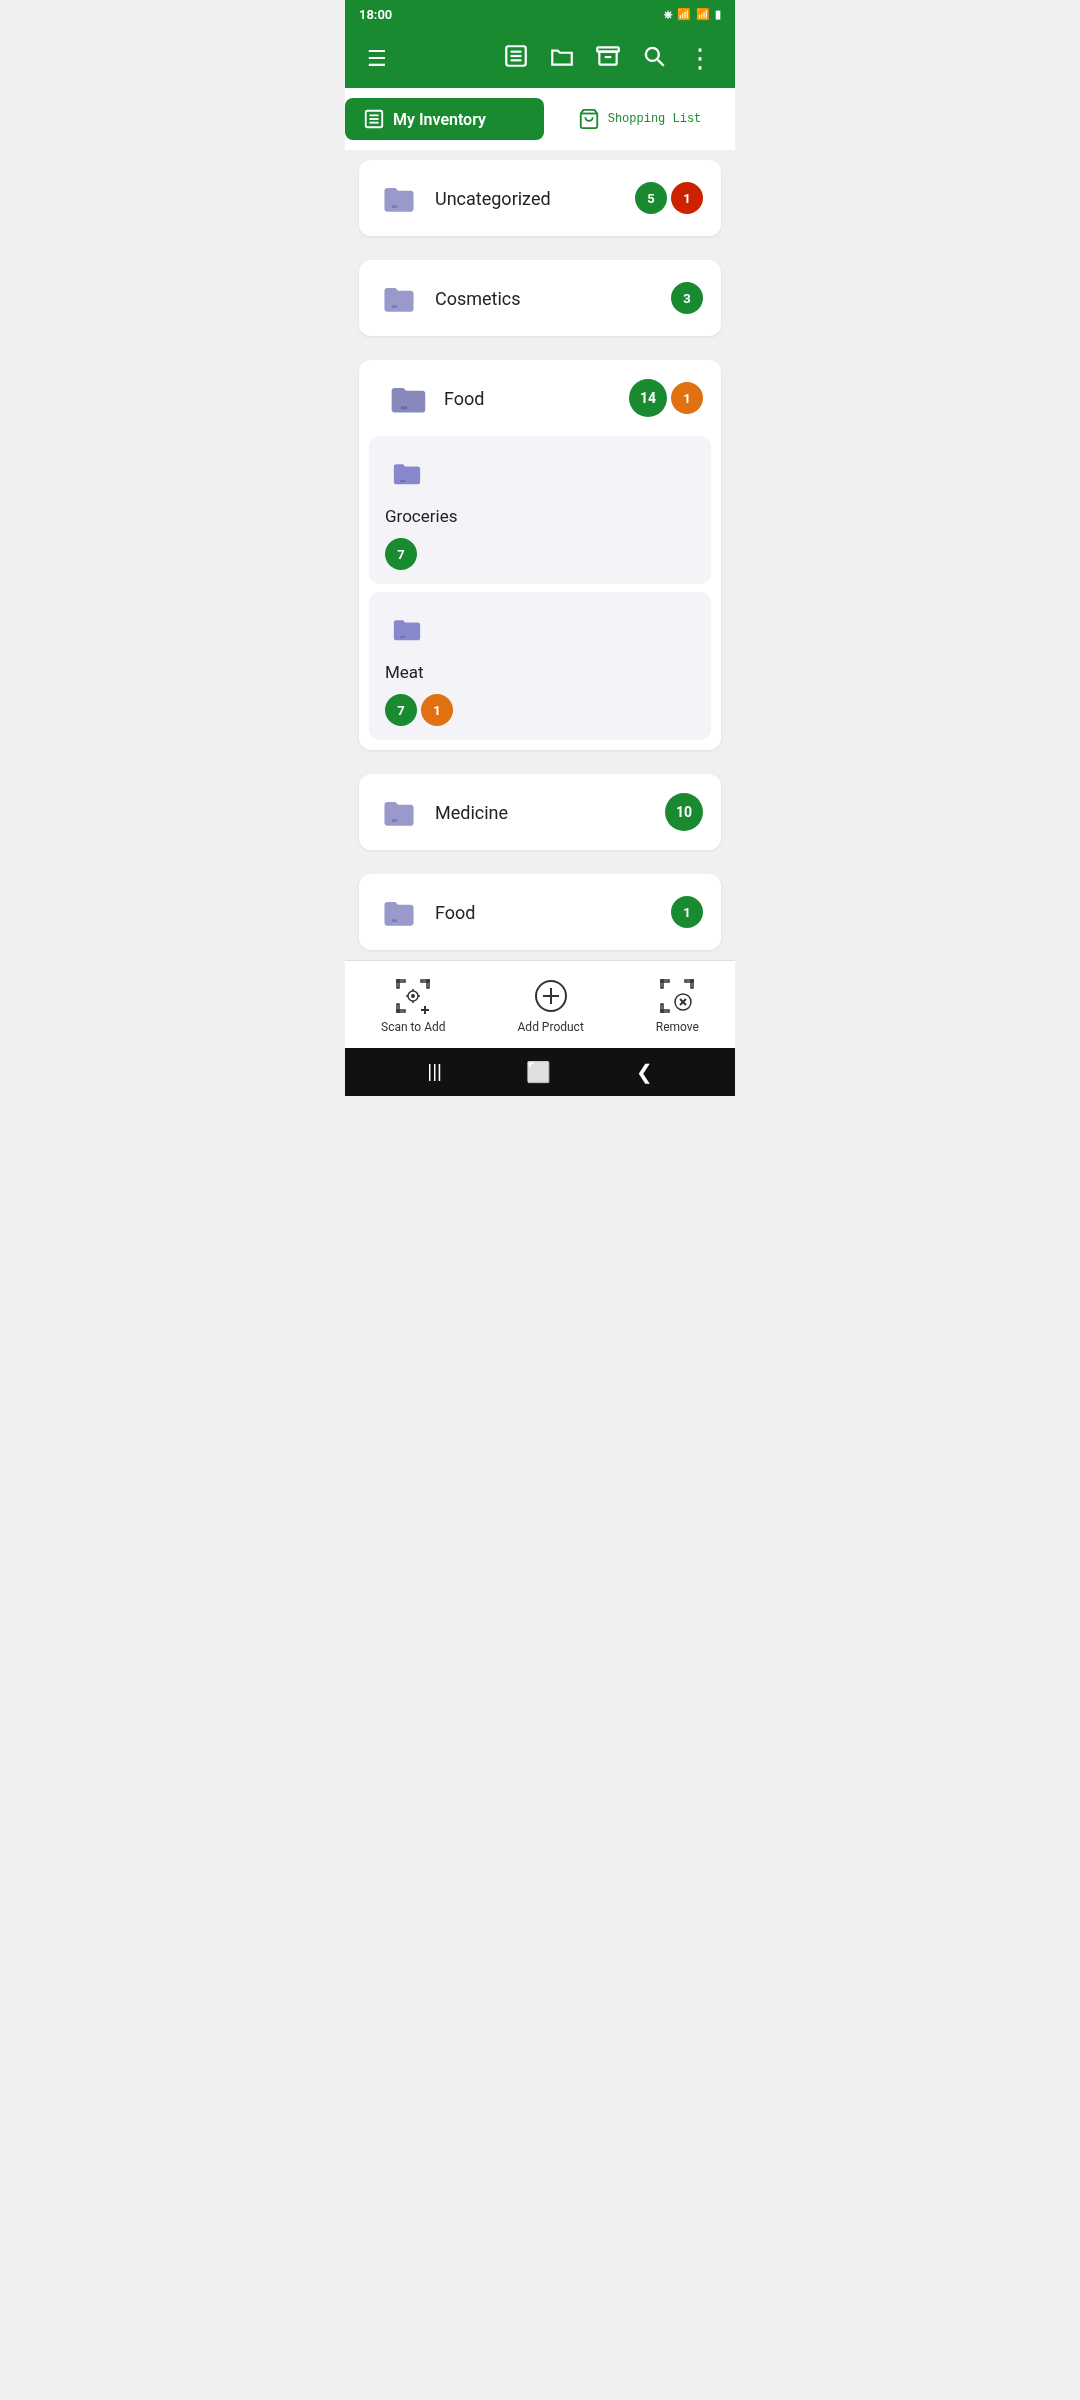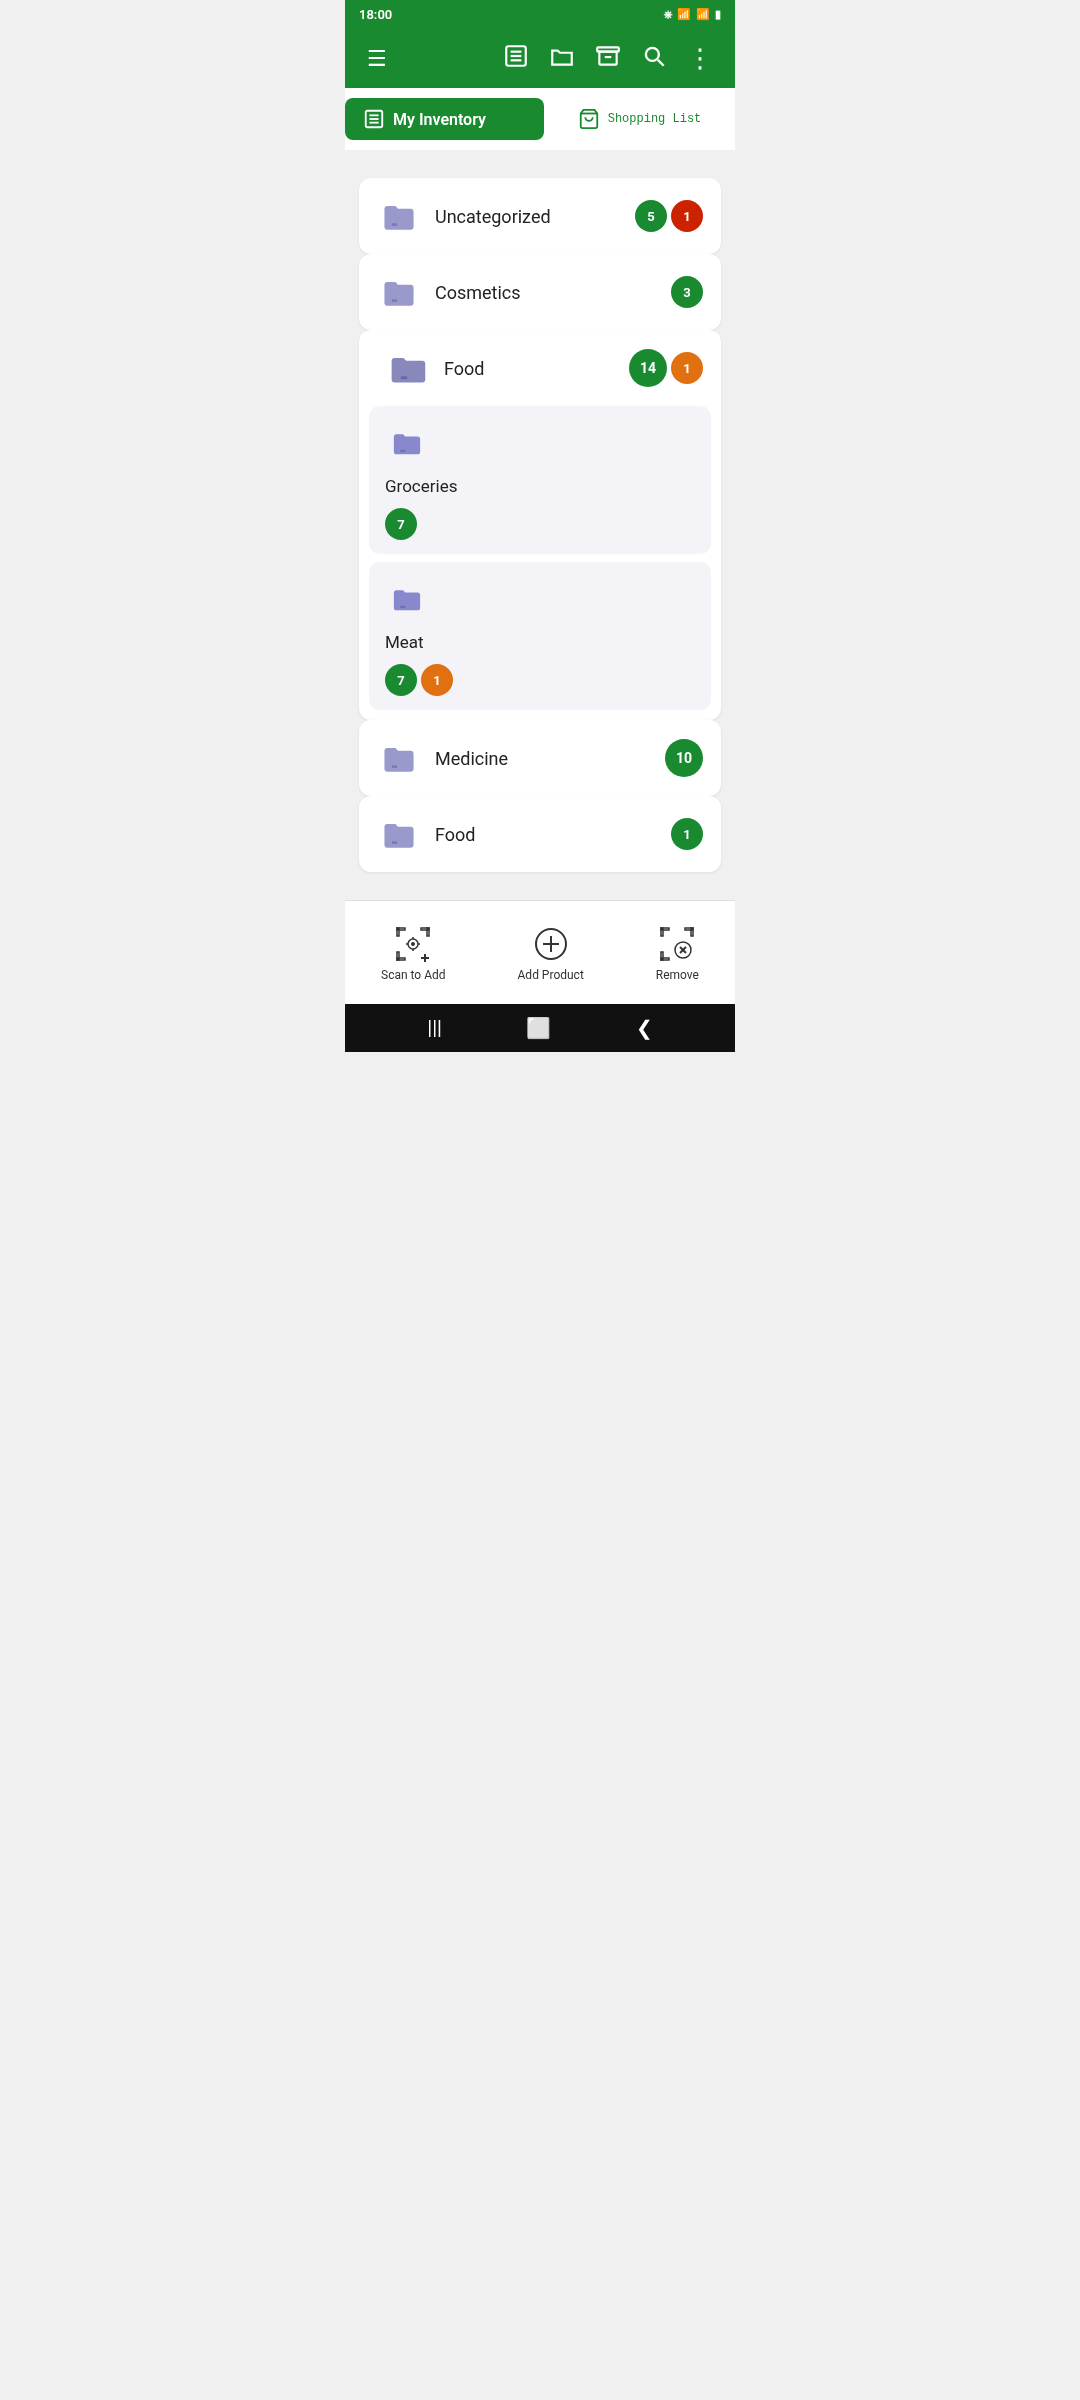--- a/index.html
+++ b/index.html
@@ -89,24 +89,24 @@
       font-size: 12px;
       cursor: pointer;
       flex: 1;
       justify-content: center;
       font-family: Liberation Mono, monospace;
     }
 
     
     .content {
       flex: 1;
-      padding: 28px 14px;
+      padding: 10px 14px;
       display: flex;
       flex-direction: column;
-      gap: 0;
+      gap: 24px;
       background: #f0f0f0;
       overflow-y: auto;
     }
 
     
     .category-card {
       background: white;
       border-radius: 12px;
       padding: 16px 18px;
       display: flex;
@@ -196,21 +196,21 @@
       display: flex;
       align-items: flex-start;
       gap: 12px;
       cursor: pointer;
       flex-direction: column;
     }
 
     
     .bottom-bar {
       background: white;
-      height: 104px;
+      height: 88px;
       display: flex;
       align-items: center;
       justify-content: space-around;
       border-top: 1px solid #e0e0e0;
       padding: 8px 0;
     }
     .bottom-action {
       display: flex;
       flex-direction: column;
       align-items: center;

